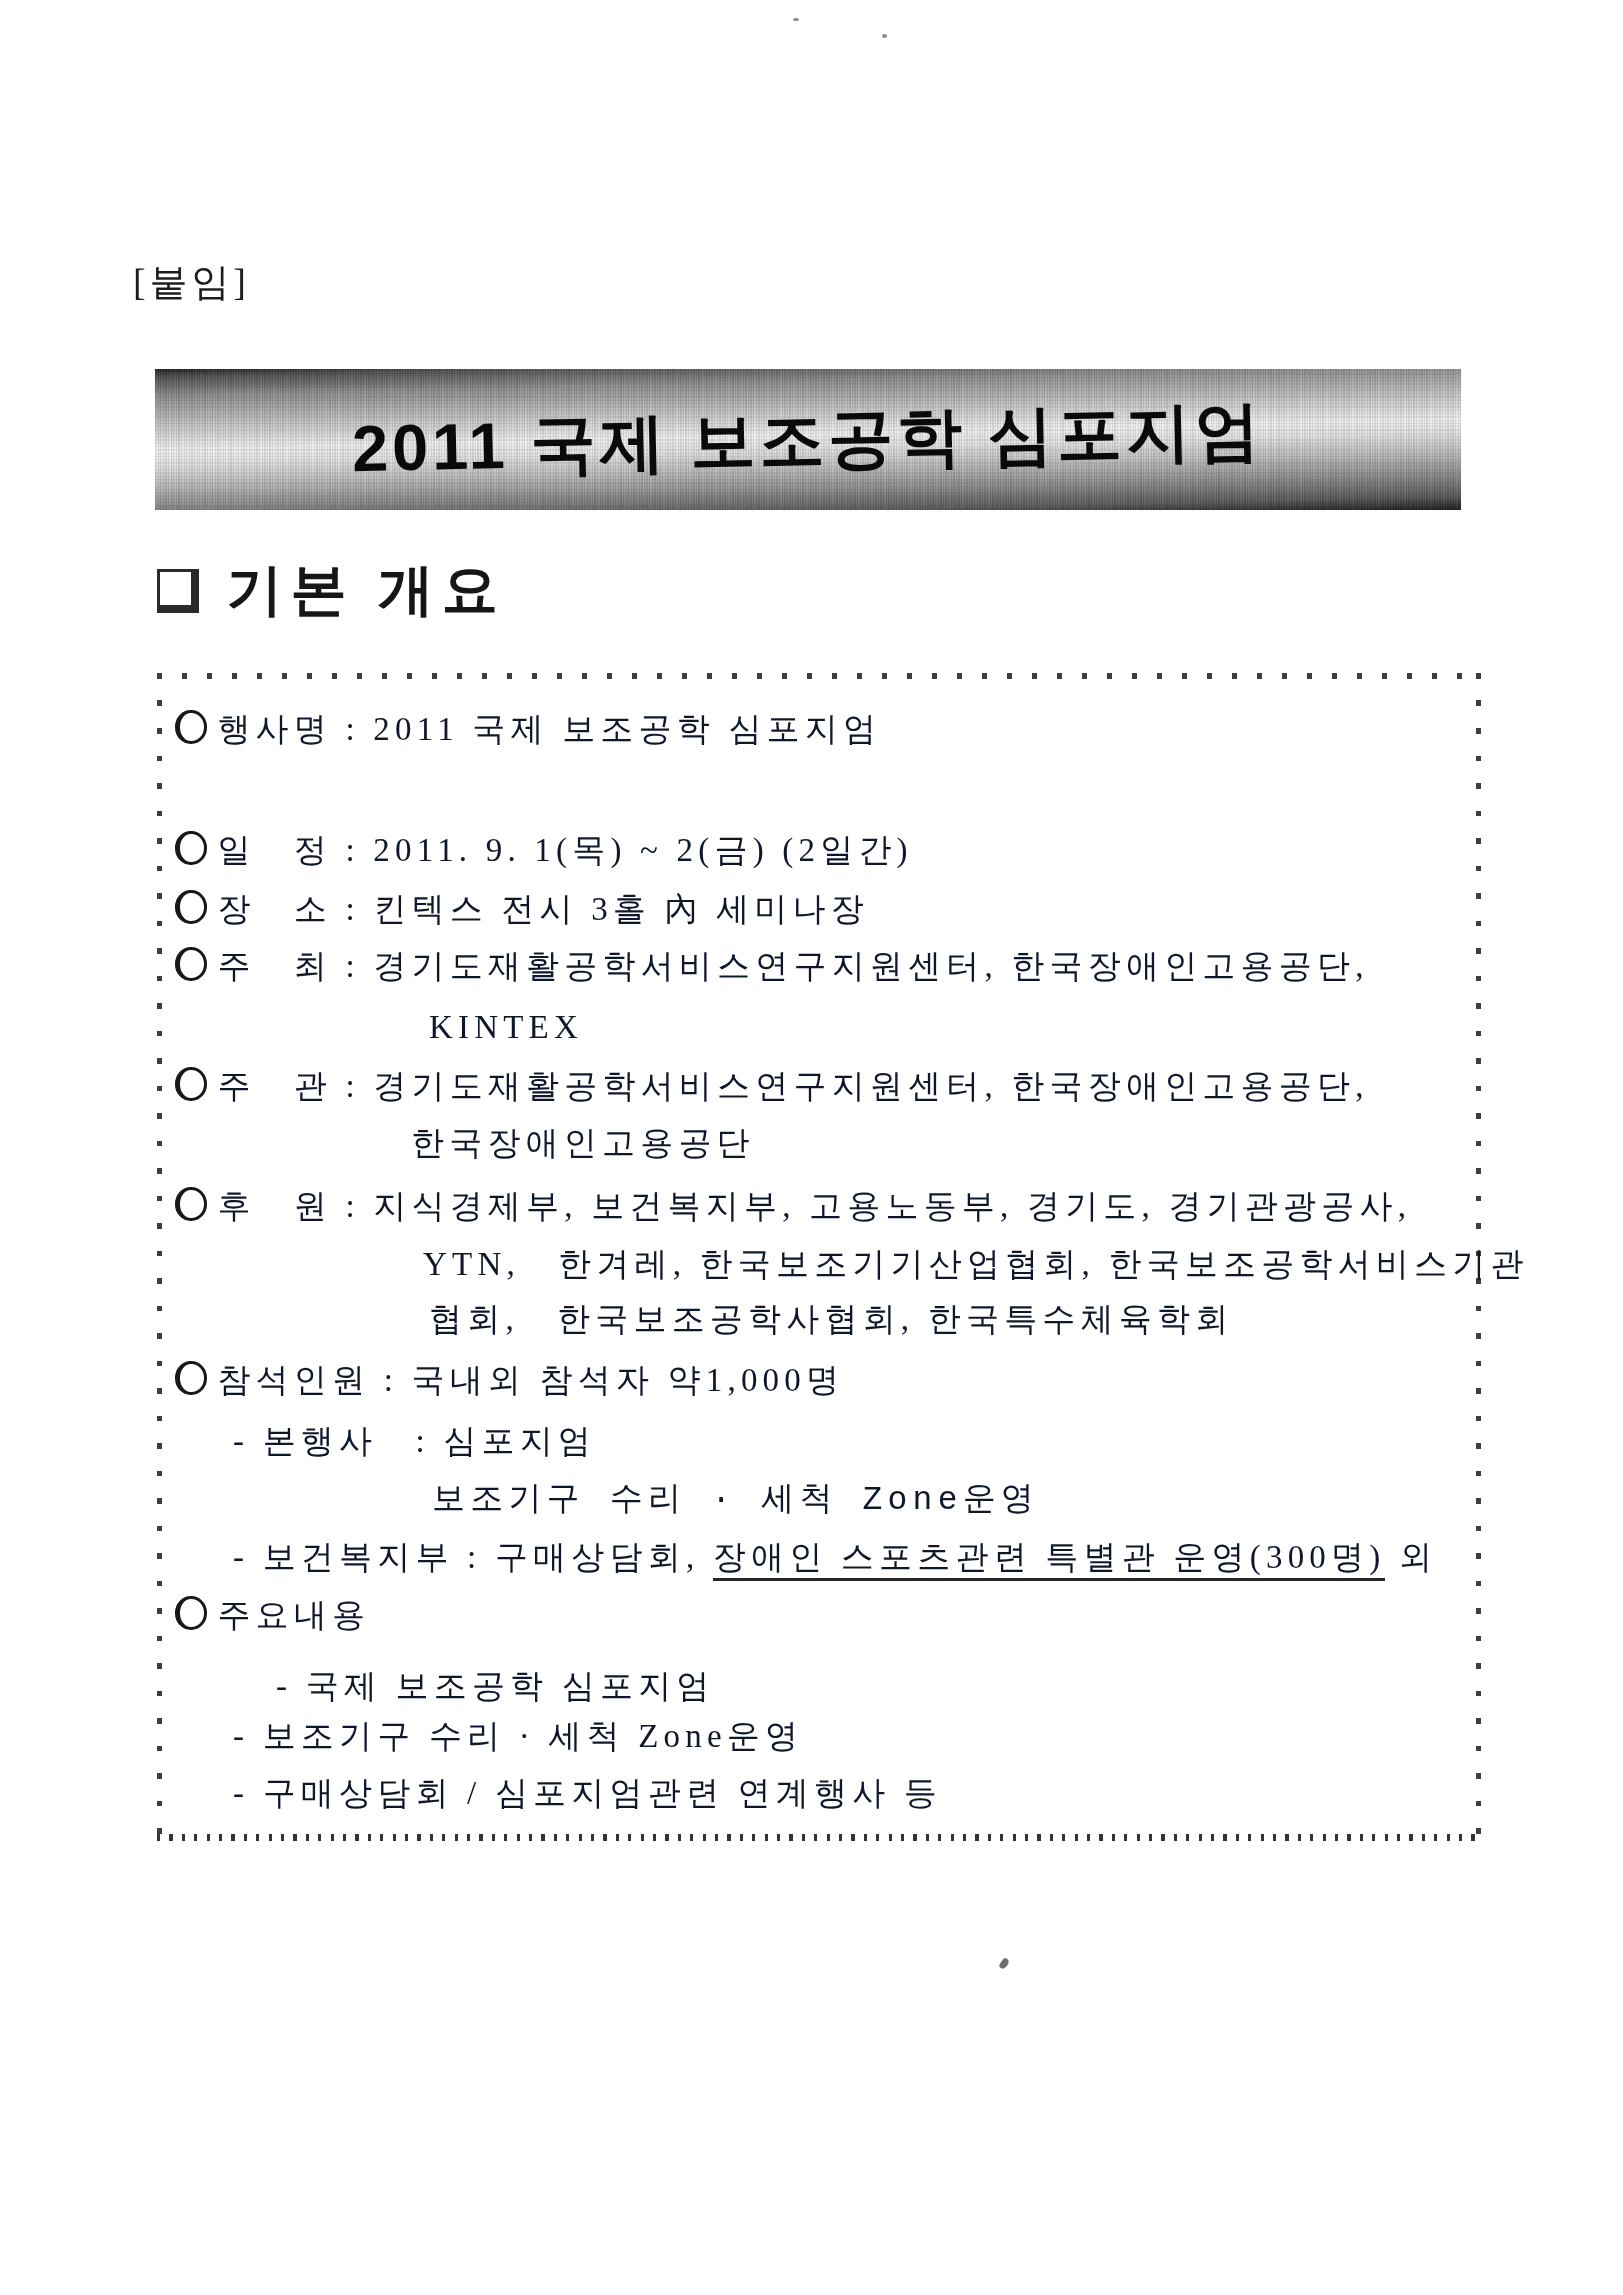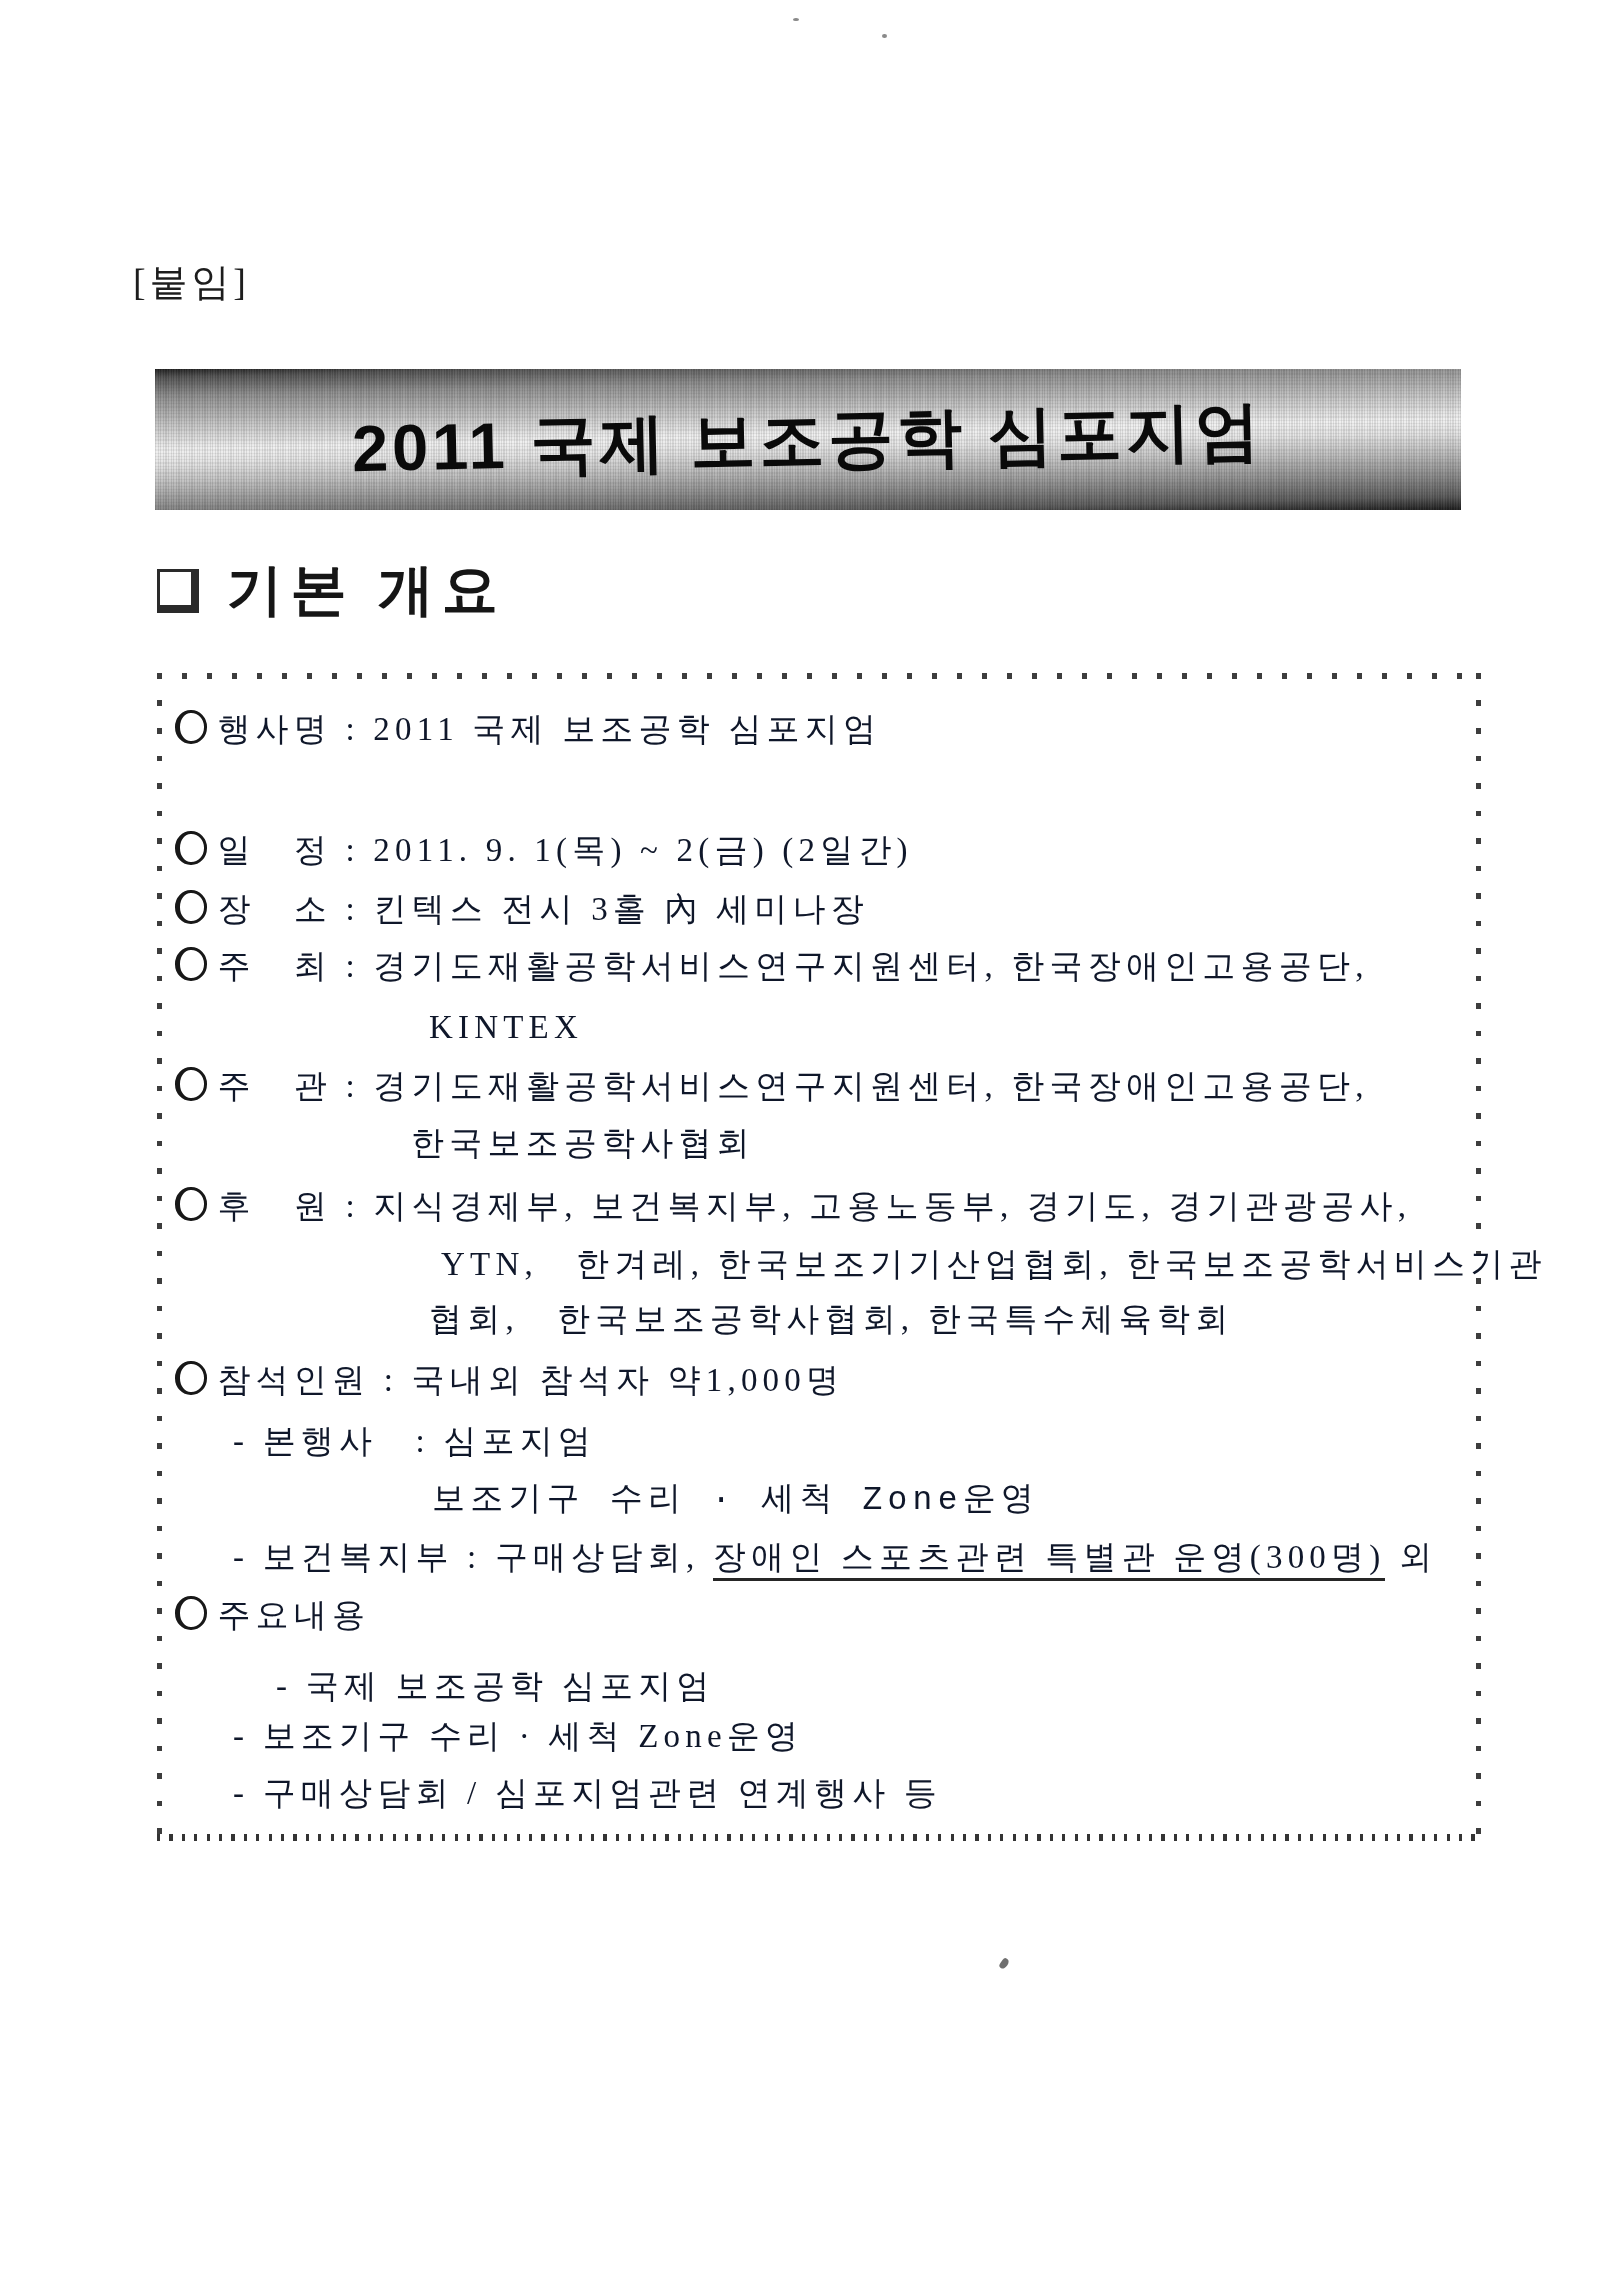--- a/index.html
+++ b/index.html
@@ -87,23 +87,23 @@
   <div class="edge top"></div>
   <div class="edge bottom"></div>
   <div class="edge left"></div>
   <div class="edge right"></div>
 <div class="line" style="left: 18.3px; top: 36px;"><span class="circle-bullet"></span><span>행사명 : 2011 국제 보조공학 심포지엄</span></div>
     <div class="line" style="left: 18.3px; top: 157px;"><span class="circle-bullet"></span><span>일　정 : 2011. 9. 1(목) ~ 2(금) (2일간)</span></div>
     <div class="line" style="left: 18.3px; top: 216px;"><span class="circle-bullet"></span><span>장　소 : 킨텍스 전시 3홀 內 세미나장</span></div>
     <div class="line" style="left: 18.3px; top: 273px;"><span class="circle-bullet"></span><span>주　최 : 경기도재활공학서비스연구지원센터, 한국장애인고용공단,</span></div>
     <div class="line" style="left: 272px; top: 334px;"><span>KINTEX</span></div>
     <div class="line" style="left: 18.3px; top: 393px;"><span class="circle-bullet"></span><span>주　관 : 경기도재활공학서비스연구지원센터, 한국장애인고용공단,</span></div>
-    <div class="line" style="left: 254px; top: 450px;"><span>한국보조공학사협회</span></div>
+    <div class="line" style="left: 254px; top: 450px;"><span>한국장애인고용공단</span></div>
     <div class="line" style="left: 18.3px; top: 513px;"><span class="circle-bullet"></span><span>후　원 : 지식경제부, 보건복지부, 고용노동부, 경기도, 경기관광공사,</span></div>
-    <div class="line" style="left: 284px; top: 571px; text-align: right;"><span>YTN,　한겨레, 한국보조기기산업협회, 한국보조공학서비스기관</span></div>
+    <div class="line" style="left: 266px; top: 571px; text-align: right;"><span>YTN,　한겨레, 한국보조기기산업협회, 한국보조공학서비스기관</span></div>
     <div class="line" style="left: 272px; top: 626px;"><span>협회,　한국보조공학사협회, 한국특수체육학회</span></div>
     <div class="line" style="left: 18.3px; top: 687px;"><span class="circle-bullet"></span><span>참석인원 : 국내외 참석자 약1,000명</span></div>
     <div class="line" style="left: 76px; top: 748px;"><span>- 본행사　: 심포지엄</span></div>
     <div class="line" style="left: 275px; top: 807px; font-family: Liberation Mono, monospace;"><span>보조기구 수리 · 세척 Zone운영</span></div>
     <div class="line" style="left: 76px; top: 864px;"><span>- 보건복지부 : 구매상담회, </span><span class="useg">장애인 스포츠관련 특별관 운영(300명)</span><span> 외</span></div>
     <div class="line" style="left: 18.3px; top: 922px;"><span class="circle-bullet"></span><span>주요내용</span></div>
     <div class="line" style="left: 76px; top: 993px; margin-left: 43px;"><span>- 국제 보조공학 심포지엄</span></div>
     <div class="line" style="left: 76px; top: 1043px;"><span>- 보조기구 수리 · 세척 Zone운영</span></div>
     <div class="line" style="left: 76px; top: 1100px;"><span>- 구매상담회 / 심포지엄관련 연계행사 등</span></div>
   </div>

